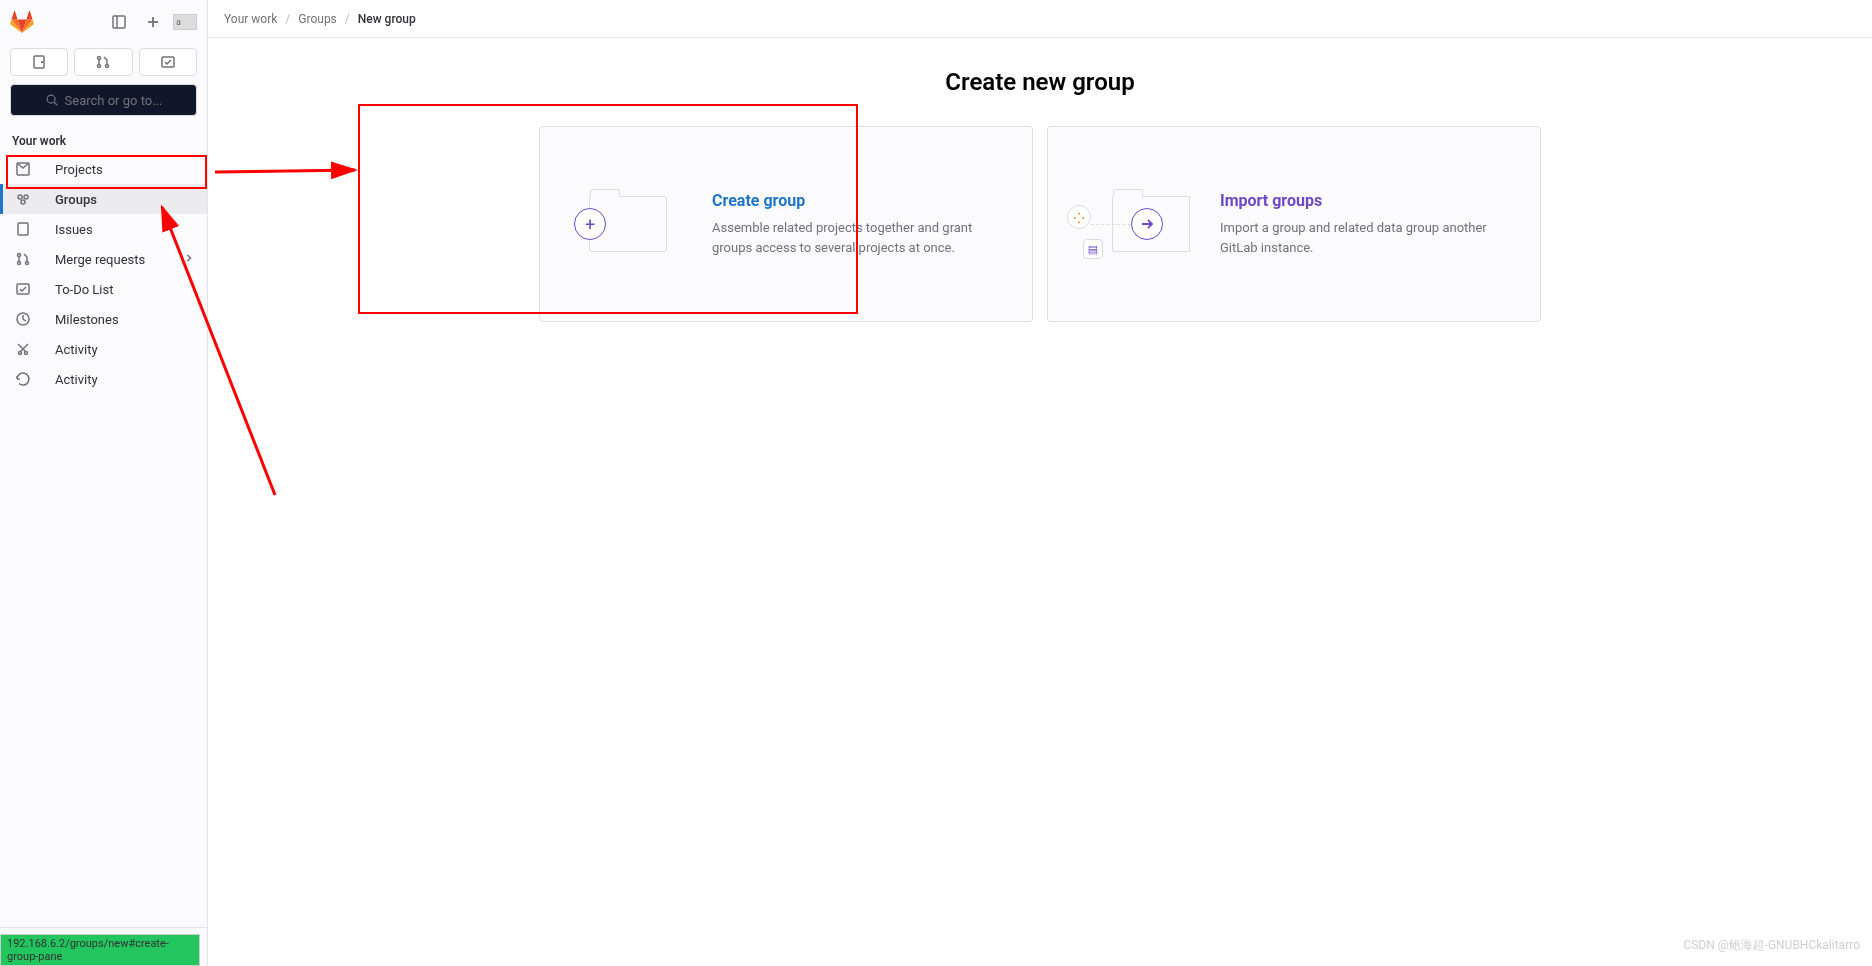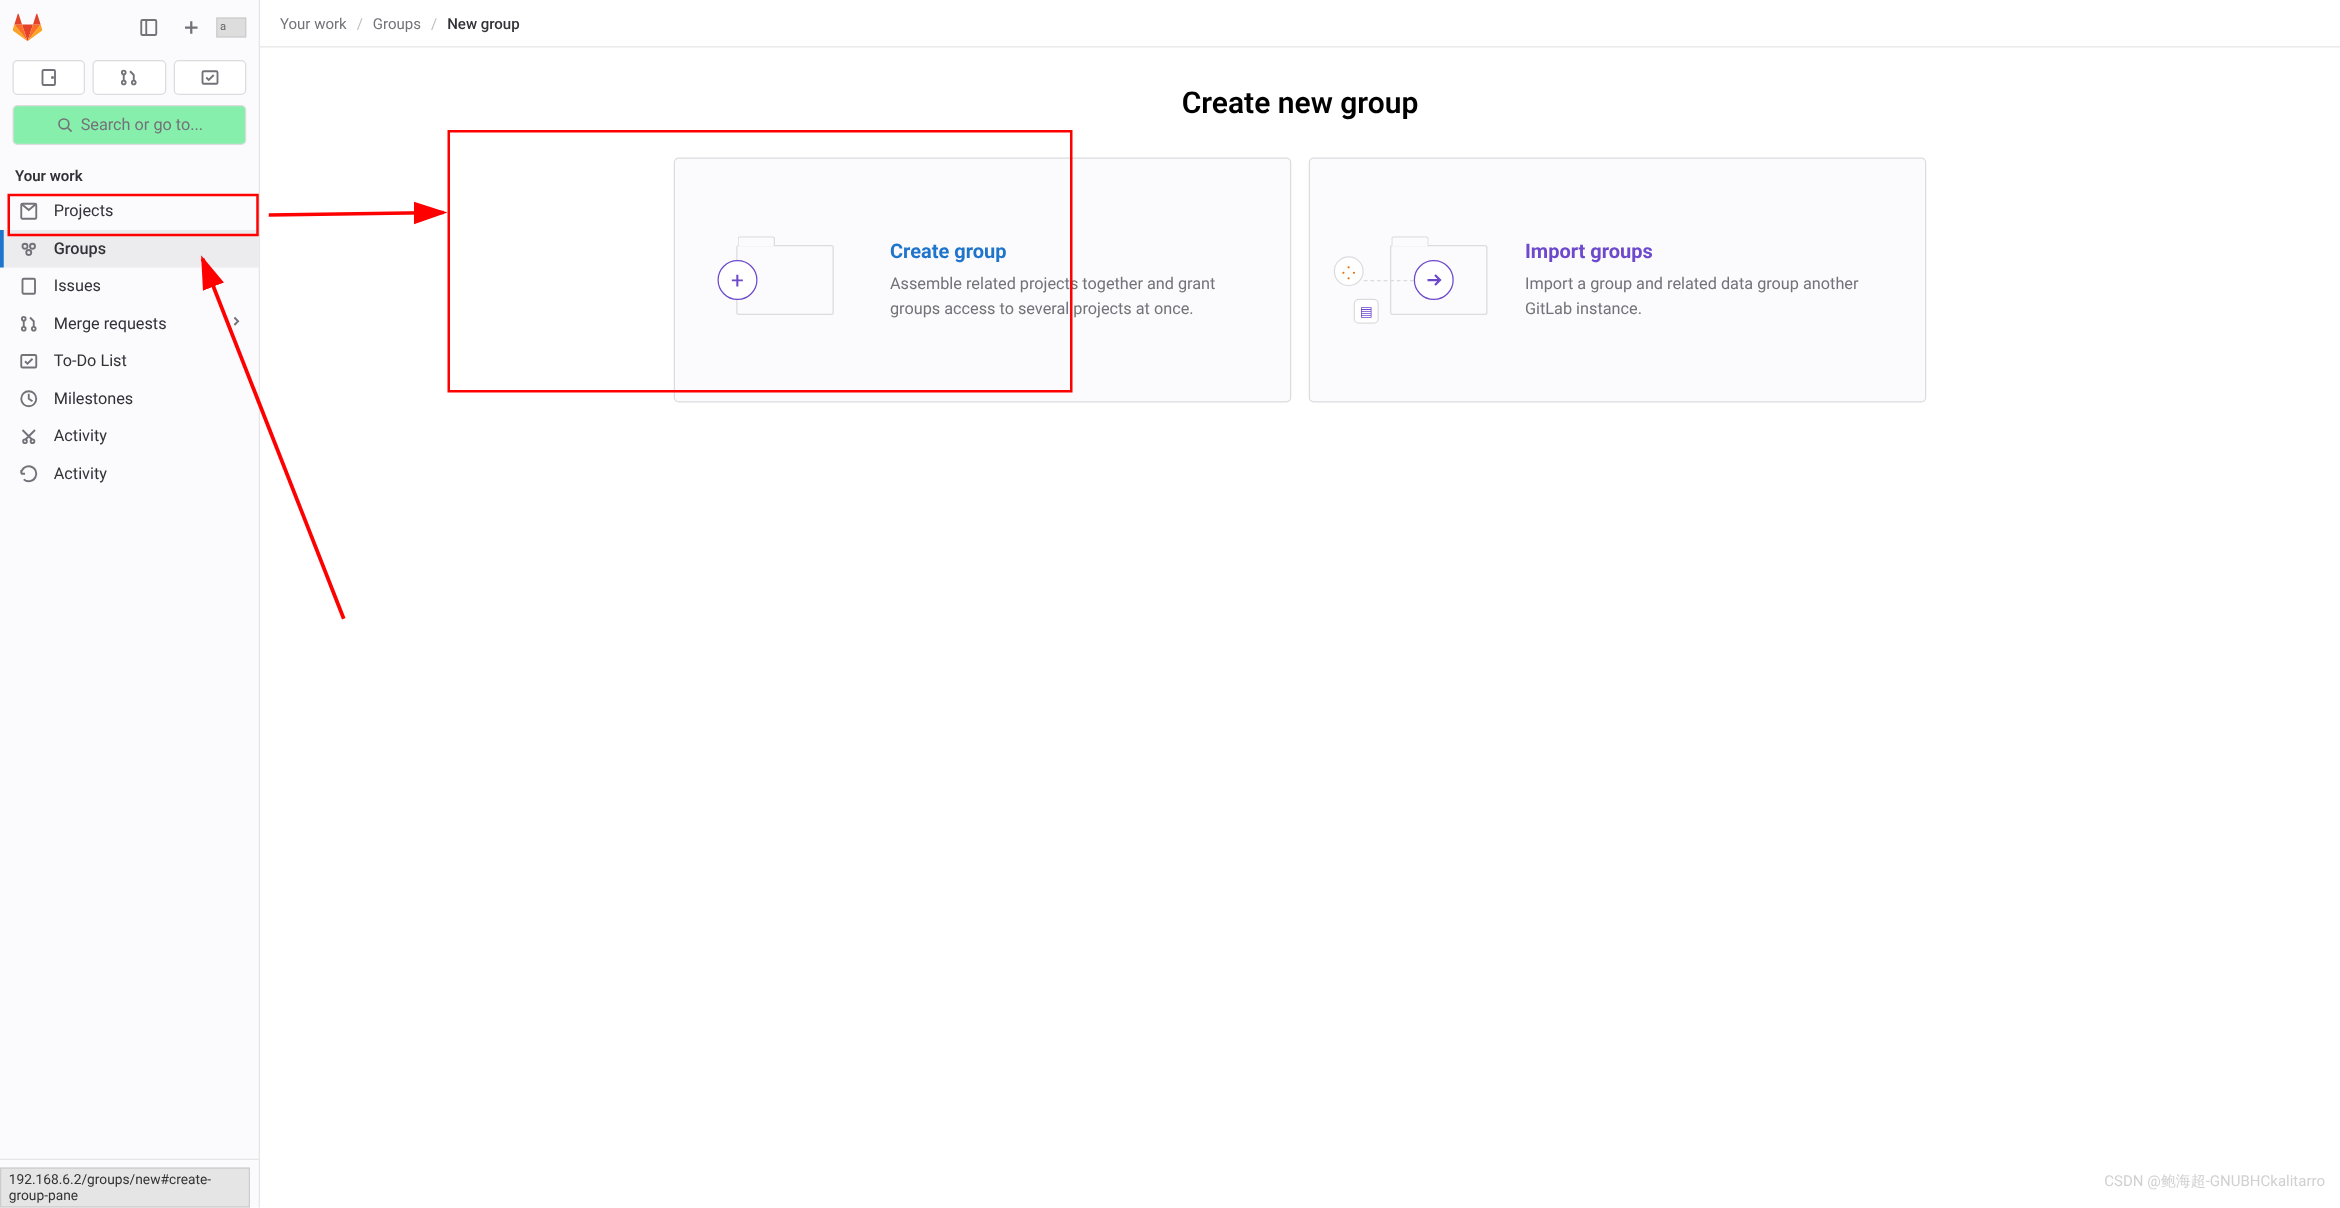--- a/index.html
+++ b/index.html
@@ -9,34 +9,34 @@
     
     .sidebar-header { padding: 8px 10px; display: flex; align-items: center; gap: 8px; justify-content: space-between; }
     .logo { width: 24px; height: 24px; }
     .header-icons { display: flex; align-items: center; gap: 6px; }
     .header-icon-btn { width: 28px; height: 28px; display: flex; align-items: center; justify-content: center; border-radius: 4px; cursor: pointer; color: #737278; }
     .avatar-placeholder { width: 24px; height: 16px; background: #ddd; border: 1px solid #ccc; font-size: 9px; color: #666; display: inline-flex; align-items: center; padding: 0 2px; }
     
     .toolbar-row { display: flex; gap: 6px; padding: 4px 10px 8px; }
     .toolbar-btn { flex: 1; height: 28px; border: 1px solid #dcdcde; background: #fff; border-radius: 4px; display: flex; align-items: center; justify-content: center; cursor: pointer; color: #737278; }
     
-    .search-box { margin: 0 10px 10px; height: 32px; border: 1px solid #dcdcde; background: #86efac; border-radius: 4px; display: flex; align-items: center; padding: 0 10px; color: #737278; cursor: text; gap: 6px; justify-content: center; font-size: 13px; }
+    .search-box { margin: 0 10px 10px; height: 32px; border: 1px solid #dcdcde; background: #0f172a; border-radius: 4px; display: flex; align-items: center; padding: 0 10px; color: #737278; cursor: text; gap: 6px; justify-content: center; font-size: 13px; }
     
     .nav-section-title { padding: 8px 12px 6px; font-size: 12px; font-weight: 600; color: #333238; }
     
-    .nav-item { display: flex; align-items: center; gap: 12px; padding: 7px 12px; cursor: pointer; color: #333238; font-size: 13px; border-left: 3px solid transparent; }
+    .nav-item { display: flex; align-items: center; gap: 24px; padding: 7px 12px; cursor: pointer; color: #333238; font-size: 13px; border-left: 3px solid transparent; }
     .nav-item.active { background: #ececef; border-left: 3px solid #1f75cb; font-weight: 500; }
     .nav-item .chevron { margin-left: auto; color: #737278; }
     .nav-icon { width: 16px; height: 16px; color: #737278; display: flex; align-items: center; justify-content: center; }
     
     .sidebar-footer { margin-top: auto; padding: 8px 10px; border-top: 1px solid #e5e5e5; display: flex; align-items: center; justify-content: space-between; gap: 8px; font-size: 12px; color: #737278; }
     .footer-link { display: flex; align-items: center; gap: 4px; cursor: pointer; }
     .footer-btn { border: 1px solid #dcdcde; border-radius: 4px; padding: 3px 8px; font-size: 12px; background: #fff; cursor: pointer; display: flex; align-items: center; gap: 4px; }
     
-    .status-bar { position: absolute; bottom: 0; left: 0; width: 200px; font-size: 11px; background: #e5e5e5; border: 1px solid #ccc; padding: 2px 6px; color: #333; }
+    .status-bar { position: absolute; bottom: 0; left: 0; width: 200px; font-size: 11px; background: #22c55e; border: 1px solid #ccc; padding: 2px 6px; color: #333; }
     
     .main { position: absolute; left: 208px; top: 0; right: 0; height: 100%; }
     
     .breadcrumb { height: 38px; border-bottom: 1px solid #e5e5e5; display: flex; align-items: center; padding: 0 16px; font-size: 12px; color: #737278; gap: 8px; }
     .breadcrumb a { color: #737278; text-decoration: none; cursor: pointer; }
     .breadcrumb .current { color: #333238; font-weight: 500; }
     .breadcrumb .sep { color: #bfbfc3; }
     
     .content { padding: 30px 16px; }
     .page-title { text-align: center; font-size: 24px; font-weight: 600; color: #000000; margin-bottom: 30px; }

